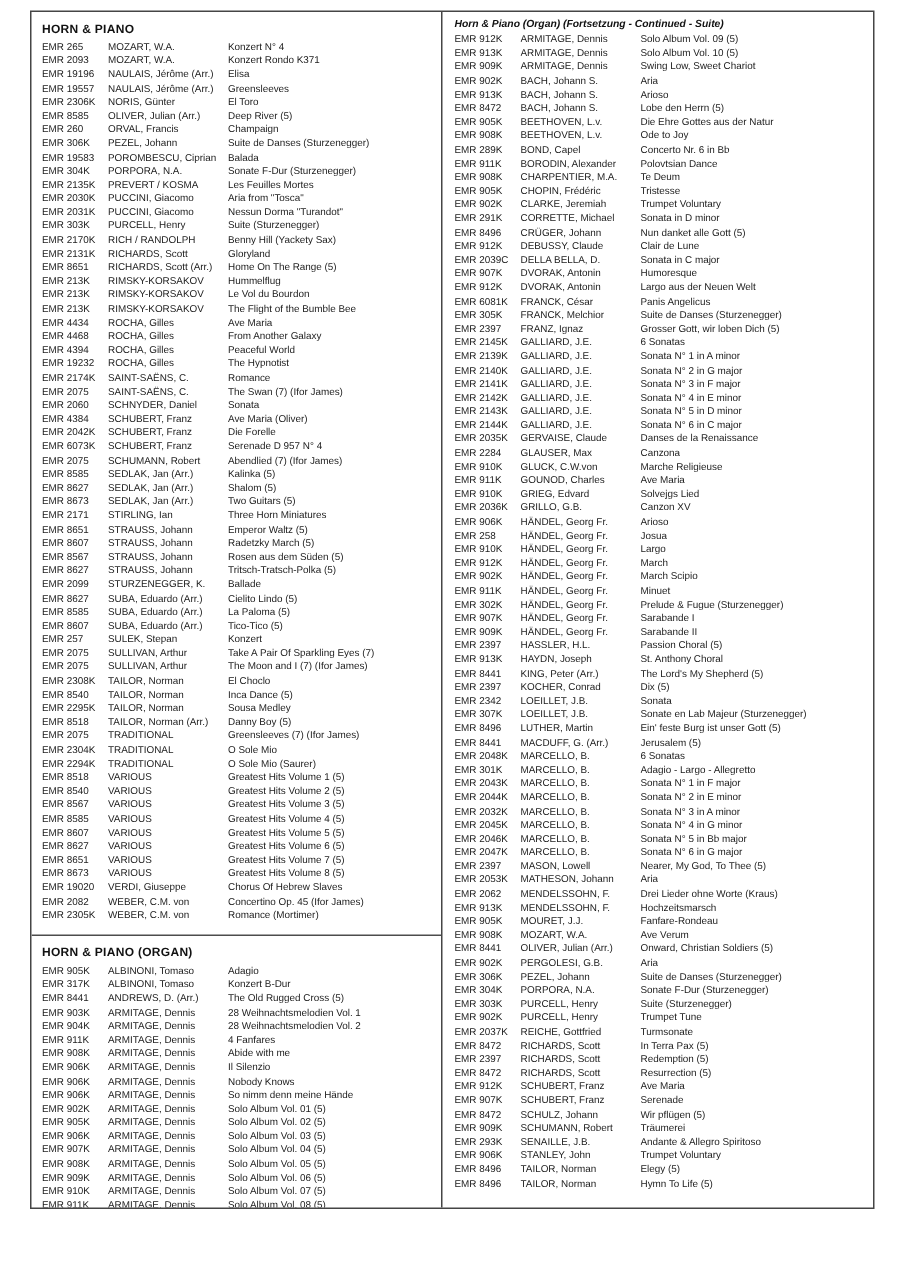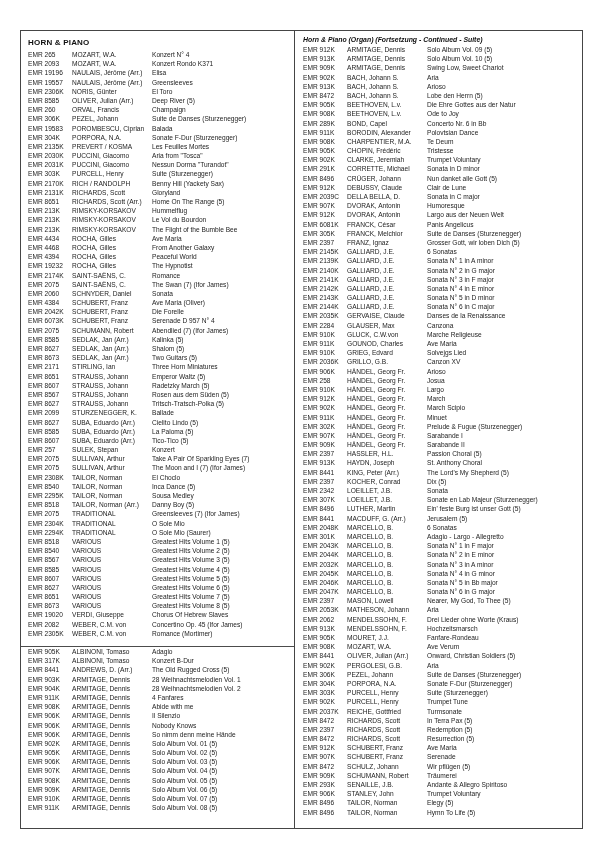--- a/index.html
+++ b/index.html
@@ -2,21 +2,21 @@
 <html><head>
 <meta charset="utf-8">
 <style>
   html,body{
     margin:0;padding:0;width:600px;height:849px;background:#ffffff;overflow:hidden;
     font-family:"Liberation Sans", sans-serif;color:#1c1c1c;
     -webkit-font-smoothing:antialiased;
   }
   .sheet{position:relative;width:600px;height:849px;background:#fff;}
   .frame{
-    position:absolute;left:20px;top:30px;width:563px;height:799px;
+    position:absolute;left:20px;top:7px;width:563px;height:799px;
     border:1px solid #454545;box-sizing:border-box;display:flex;background:#fff;
   }
   .col{box-sizing:border-box;overflow:hidden;}
   .col-left{width:274px;border-right:1px solid #454545;padding:5px 5px 0 7px;}
   .col-right{flex:1;padding:4px 5px 0 8px;}
   .sec-h{
     margin:2px 0 3px 0;font-size:8px;font-weight:bold;letter-spacing:.2px;color:#111;
   }
   .cont-h{
     margin:1px 0 2px 0;font-size:6.9px;font-weight:bold;font-style:italic;color:#111;
@@ -362,20 +362,21 @@
               <span class="title">Concertino Op. 45 (Ifor James)</span>
             </div>
             <div class="row">
               <span class="code">EMR 2305K</span>
               <span class="author">WEBER, C.M. von</span>
               <span class="title">Romance (Mortimer)</span>
             </div>
           </div>
       </div>
       <div class="section sec2">
+        <h2 class="sec-h">HORN &amp; PIANO (ORGAN)</h2>
         <div class="rows">
             <div class="row">
               <span class="code">EMR 905K</span>
               <span class="author">ALBINONI, Tomaso</span>
               <span class="title">Adagio</span>
             </div>
             <div class="row">
               <span class="code">EMR 317K</span>
               <span class="author">ALBINONI, Tomaso</span>
               <span class="title">Konzert B-Dur</span>

